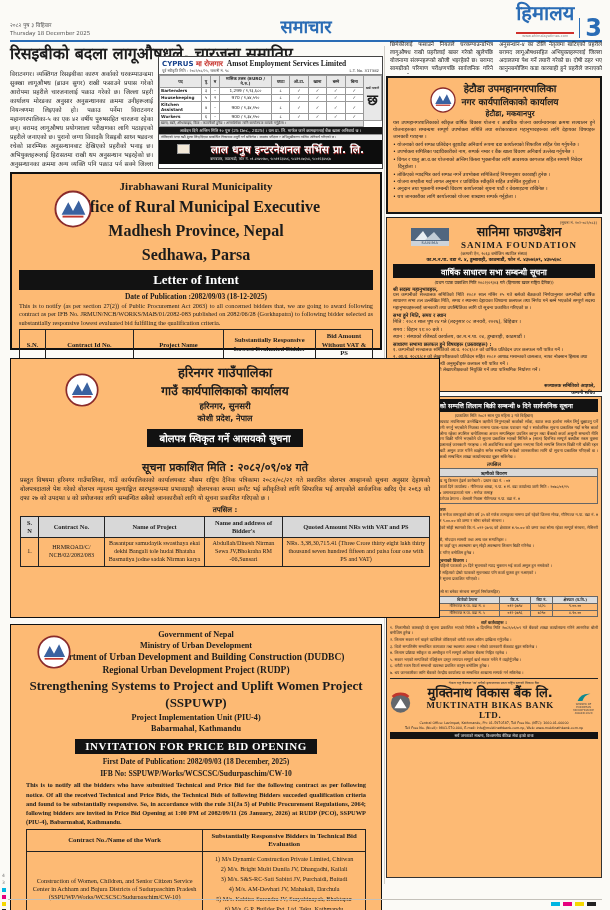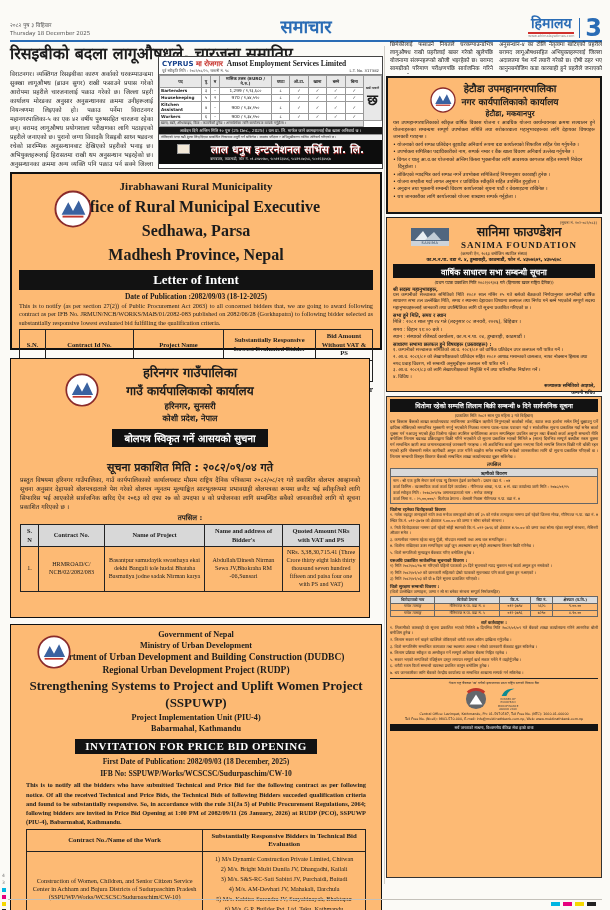--- a/index.html
+++ b/index.html
@@ -12,22 +12,22 @@
   .just { text-align:justify; }
 
   
   .hdr { position:absolute; top:13px; left:10px; width:592px; height:29px;
          border-bottom:2.5px solid #2a6cb5; }
   .hdr-date { position:absolute; left:0; bottom:3px; font-size:5.5px; color:#555; line-height:1.5; }
   .hdr-title { position:absolute; left:50%; transform:translateX(-50%); bottom:2px;
                color:#2a6cb5; font-size:18px; font-weight:bold; }
   .hdr-right { position:absolute; right:0; bottom:2px; display:flex; align-items:flex-end; gap:5px; }
   .mast-wrap { text-align:center; }
-  .mast { color:#2a6cb5; font-weight:bold; font-size:14px; line-height:1;
-          border-bottom:2px solid #d0302c; padding-bottom:2px; }
+  .mast { color:#2a6cb5; font-weight:bold; font-size:20px; line-height:1;
+          border-bottom:2px solid #d0302c; padding-bottom:9px; }
   .mast-sub { font-size:3.5px; color:#888; }
   .pgnum { color:#2a6cb5; font-size:24px; font-weight:bold; line-height:.85;
            border-left:1.5px solid #2a6cb5; padding-left:5px; }
   .vrule { position:absolute; top:46px; left:384px; width:1px; height:838px; background:#d2cfc8; }
 
   
   .headline { position:absolute; top:45px; left:10px; width:372px;
               font-size:16px; font-weight:bold; line-height:1.15; }
   .art { font-size:6.2px; line-height:1.45; color:#222; overflow:hidden; }
   .art-col1 { top:70px; left:10px; width:143px; height:99px; }
@@ -129,21 +129,21 @@
   .jira-n1 { font-size:11px; } .jira-n2 { font-size:16px; }
   .jira-banner { font-size:13px; padding:2px 0; margin:3px 0 2px; }
   .jira-date { text-align:center; font-weight:bold; font-size:7.5px; }
   .jira-body { font-size:6.3px; line-height:1.35; margin:1px 0 2px; }
   .ntbl { width:100%; border-collapse:collapse; }
   .ntbl th,.ntbl td { border:1px solid #222; padding:2px 3px; text-align:center; line-height:1.3; }
   .jira .ntbl th { font-size:6.6px; } .jira .ntbl td { font-size:6.4px; }
   .jira-sign { text-align:right; font-weight:bold; font-size:7.5px; margin-top:3px; }
 
   
-  .hari { top:358px; left:10px; width:360px; height:260px; border:1.5px solid #111; padding:5px 9px; }
+  .hari { top:358px; left:10px; width:430px; height:260px; border:1.5px solid #111; padding:5px 9px; }
   .hari-logo { position:absolute; left:54px; top:14px; }
   .hari-c { text-align:center; font-weight:bold; line-height:1.45; }
   .hari-n1 { font-size:13px; } .hari-n2 { font-size:12px; }
   .hari-n3 { font-size:8.5px; } .hari-n4 { font-size:8px; }
   .hari-banner-wrap { text-align:center; margin:3px 0 12px; }
   .hari-banner { display:inline-block; font-size:10px; padding:2px 12px; }
   .hari-pub { text-align:center; font-weight:bold; font-size:11px; margin-bottom:2px; }
   .hari-body { font-size:6.2px; line-height:1.42; }
   .hari-tap { text-align:center; font-weight:bold; font-size:7px; margin:2px 0; }
   .hari .ntbl th { font-size:6.4px; background:#d8d8d8; }
@@ -411,20 +411,24 @@
     <div class="auc-item just">७. थप जानकारीका लागि बैंकको केन्द्रीय कार्यालय वा सम्बन्धित शाखामा सम्पर्क गर्न सकिनेछ ।</div>
 
     <div class="bank">
       <div class="bank-tag">नेपाल राष्ट्र बैंकबाट 'ख' वर्गको इजाजतपत्र प्राप्त राष्ट्रिय स्तरको विकास बैंक</div>
       <div class="bank-row">
         <svg class="logo-svg" width="22" height="22" viewBox="0 0 24 24">
           <circle cx="12" cy="12" r="11" fill="#63676c"></circle>
           <path d="M3 5 A11 8 0 0 1 21 5" fill="none" stroke="#c0362c" stroke-width="3"></path>
           <polygon points="5,18 12,7 19,18" fill="#fff"></polygon>
         </svg>
+        <div class="bank-names">
+          <div class="bank-np">मुक्तिनाथ विकास बैंक लि.</div>
+          <div class="bank-en serif">MUKTINATH BIKAS BANK LTD.</div>
+        </div>
         <div class="award">
           <svg class="logo-svg" width="16" height="12" viewBox="0 0 20 14">
             <path d="M2 12 Q6 2 18 3 Q10 5 8 12 Z" fill="#0e8a90"></path>
           </svg>
           <div class="award-txt">WINNER OF EUROPEAN MICROFINANCE AWARD 2020</div>
         </div>
       </div>
       <div class="bank-contact">
         <div>Central Office: Lazimpat, Kathmandu, Ph: 01-5970587, Toll Free No. (NTC): 1660-01-00000</div>
         <div>Toll Free No. (Ncell): 9801-570-000, E-mail: info@muktinathbank.com.np, Web: www.muktinathbank.com.np</div>
@@ -434,22 +438,22 @@
   </div>
 
   <div class="box jira serif">
     <svg class="logo-svg jira-logo" width="38" height="38" viewBox="0 0 40 40">
       <circle cx="20" cy="20" r="18.5" fill="#fff" stroke="#8a2b2b" stroke-width="2"></circle>
       <path d="M8 26 L15 13 L20 22 L26 11 L33 26 Z" fill="#3a62a0"></path>
       <path d="M9 28 H31" stroke="#c0362c" stroke-width="2"></path>
     </svg>
     <div class="jira-c jira-n1">Jirabhawani Rural Municipality</div>
     <div class="jira-c jira-n2">Office of Rural Municipal Executive</div>
+    <div class="jira-c jira-n2">Madhesh Province, Nepal</div>
     <div class="jira-c jira-n2">Sedhawa, Parsa</div>
-    <div class="jira-c jira-n2">Madhesh Province, Nepal</div>
     <div class="blackbar jira-banner serif">Letter of Intent</div>
     <div class="jira-date">Date of Publication :2082/09/03 (18-12-2025)</div>
     <div class="jira-body just">This is to notify (as per section 27(2)) of Public Procurement Act 2063) to all concerned bidders that, we are going to award following contract as per IFB No. JRMUN/NCB/WORKS/MAB/01/2082-083 published on 2082/06/28 (Gorkhapatra) to following bidder selected as substantially responsive lowest evaluated bid fulfilling the qualification criteria.</div>
     <table class="ntbl">
       <tbody>
           <tr>
         <th style="width:26px">S.N.</th>
         <th style="width:88px">Contract Id No.</th>
         <th style="width:90px">Project Name</th>
         <th style="width:92px">Substantially Responsive Lowest Evaluated Bidder</th>

